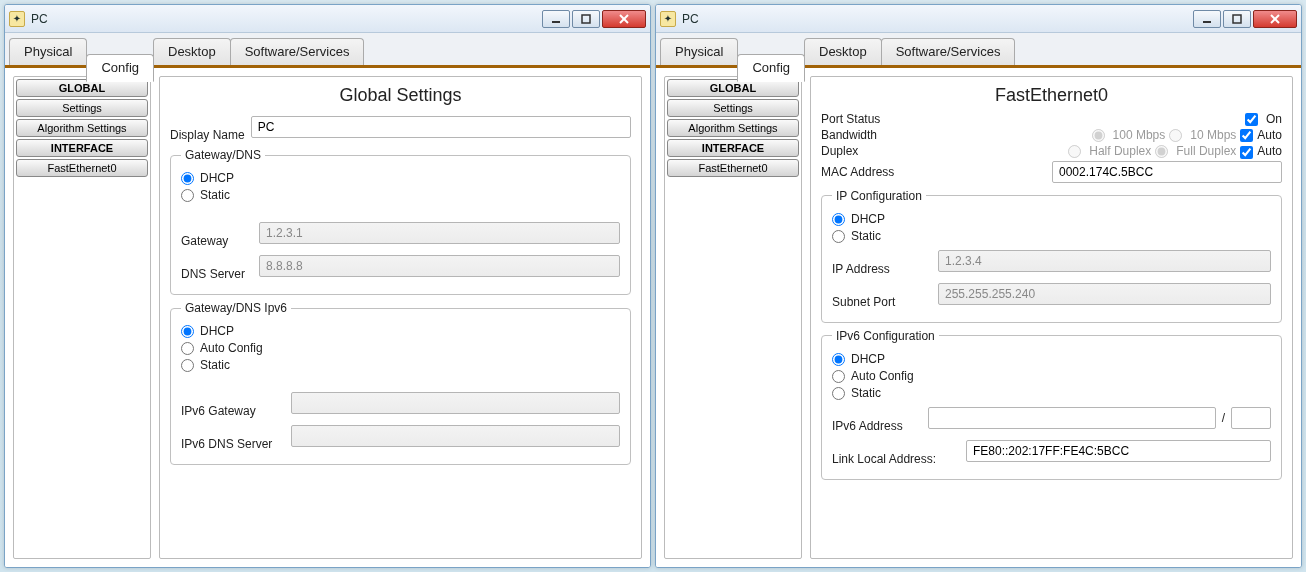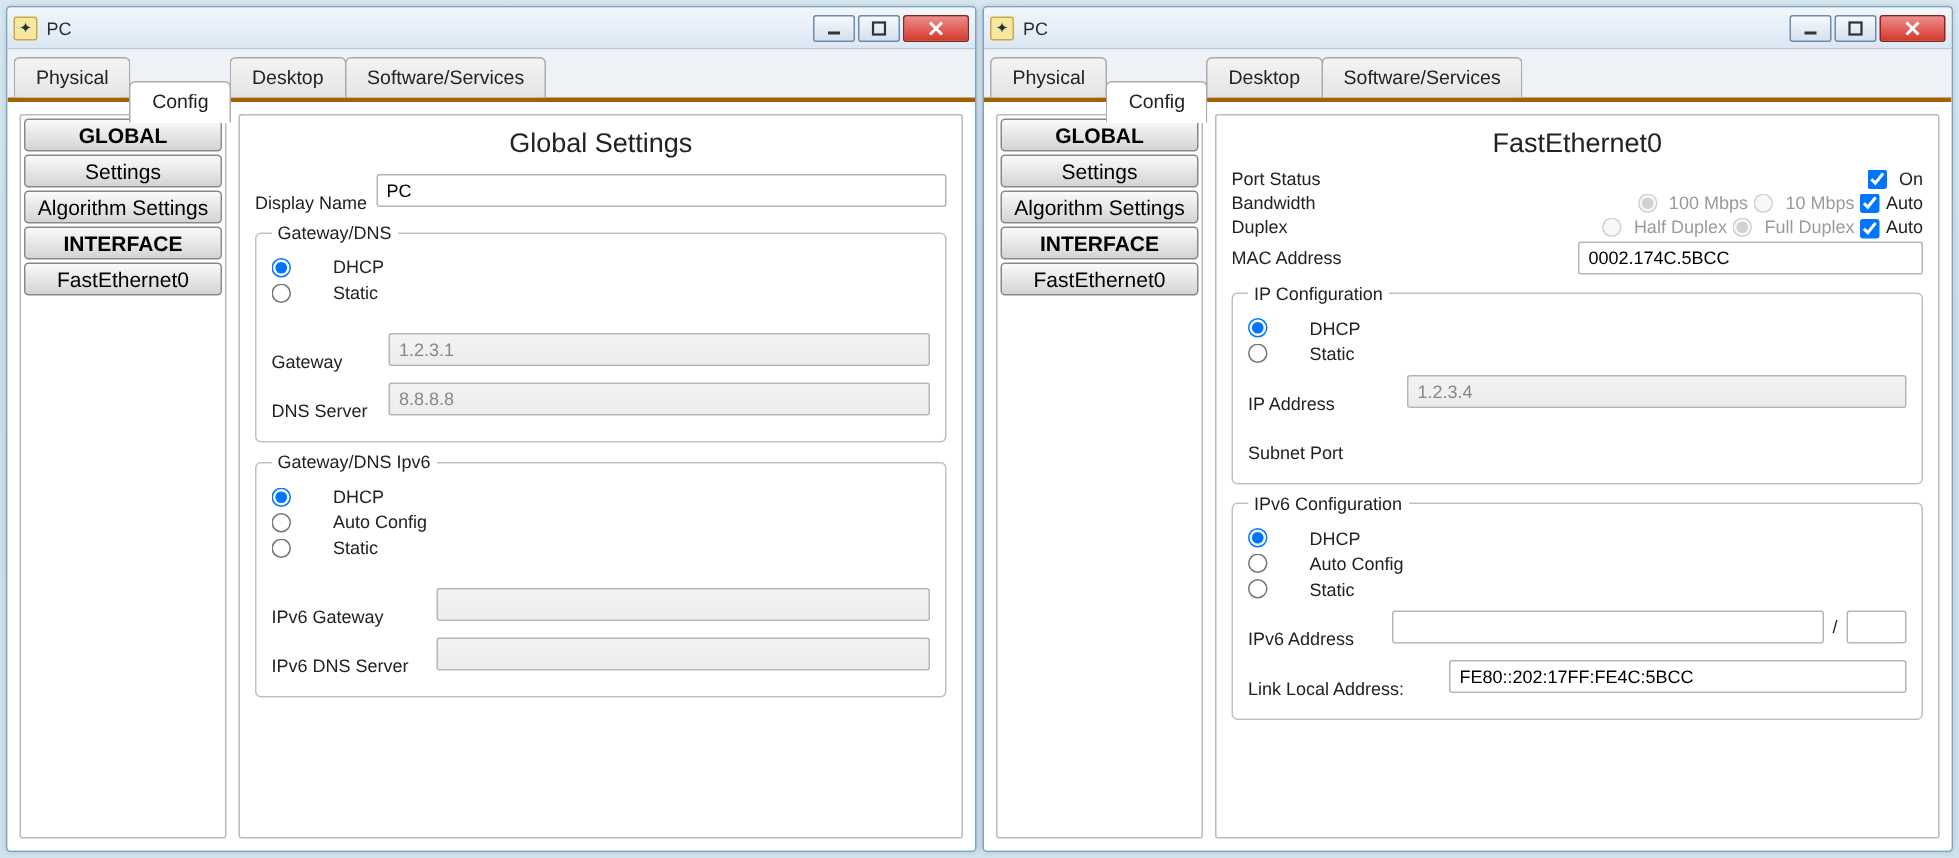--- a/index.html
+++ b/index.html
@@ -81,21 +81,21 @@
     padding:2px;
     overflow-y:auto;
     background:#fff;
     position:relative;
   }
   .sidepanel::-webkit-scrollbar{width:16px;}
   .sidebtn{
     display:block;width:100%;text-align:center;
     border:1px solid #888;border-radius:3px;
     background:linear-gradient(to bottom,#fafafa,#d4d4d4);
-    padding:2px 2px;margin-bottom:2px;font-size:14px;
+    padding:2px 2px;margin-bottom:2px;font-size:11px;
   }
   .sidebtn.header{font-weight:bold;}
   .mainpanel{
     flex:1;
     border:1px solid #bbb;
     border-radius:2px;
     padding:6px 10px;
     overflow:auto;
     background:#fff;
   }
@@ -108,21 +108,21 @@
     border:1px solid #c0c0c0;border-radius:4px;margin:6px 0;padding:6px 10px 10px 10px;
   }
   fieldset.grp legend{padding:0 4px;font-size:12px;}
   input[type=text]{
     border:1px solid #b5b5b5;border-radius:2px;
     background:linear-gradient(to bottom,#f3f3f3,#ececec);
     padding:3px 6px;font-size:12px;height:22px;
   }
   input[type=text].white{background:#fff;}
   input[type=radio],input[type=checkbox]{margin:0 4px 0 0;vertical-align:middle;}
-  .radio-row{display:flex;align-items:center;margin:3px 0;gap:24px;}
+  .radio-row{display:flex;align-items:flex-end;margin:3px 0;gap:2px;}
   .rt{display:flex;align-items:center;justify-content:space-between;margin:2px 0;font-size:12px;}
   .rt .right{display:flex;align-items:center;gap:4px;}
   .dim{color:#9a9a9a;}
 </style>
 </head>
 <body>
 
 <div class="window">
   <div class="titlebar">
     <span class="appicon">✦</span>
@@ -301,20 +301,21 @@
         <div class="radio-row">
             <input type="radio" name="ipc" style="">
             <span>Static</span>
           </div>
         <div class="row">
             <label class="lbl" style="width:100px">IP Address</label>
           <input type="text" style="flex: 1 1 0%; color: rgb(136, 136, 136);" value="1.2.3.4">
           </div>
         <div class="row">
             <label class="lbl" style="width:100px">Subnet Port</label>
+          <input type="text" style="flex: 1 1 0%; color: rgb(136, 136, 136);" value="255.255.255.240">
           </div>
       </fieldset>
 
       <fieldset class="grp">
         <legend>IPv6 Configuration</legend>
         <div class="radio-row">
             <input type="radio" name="ip6c" checked="" style="">
             <span>DHCP</span>
           </div>
         <div class="radio-row">

